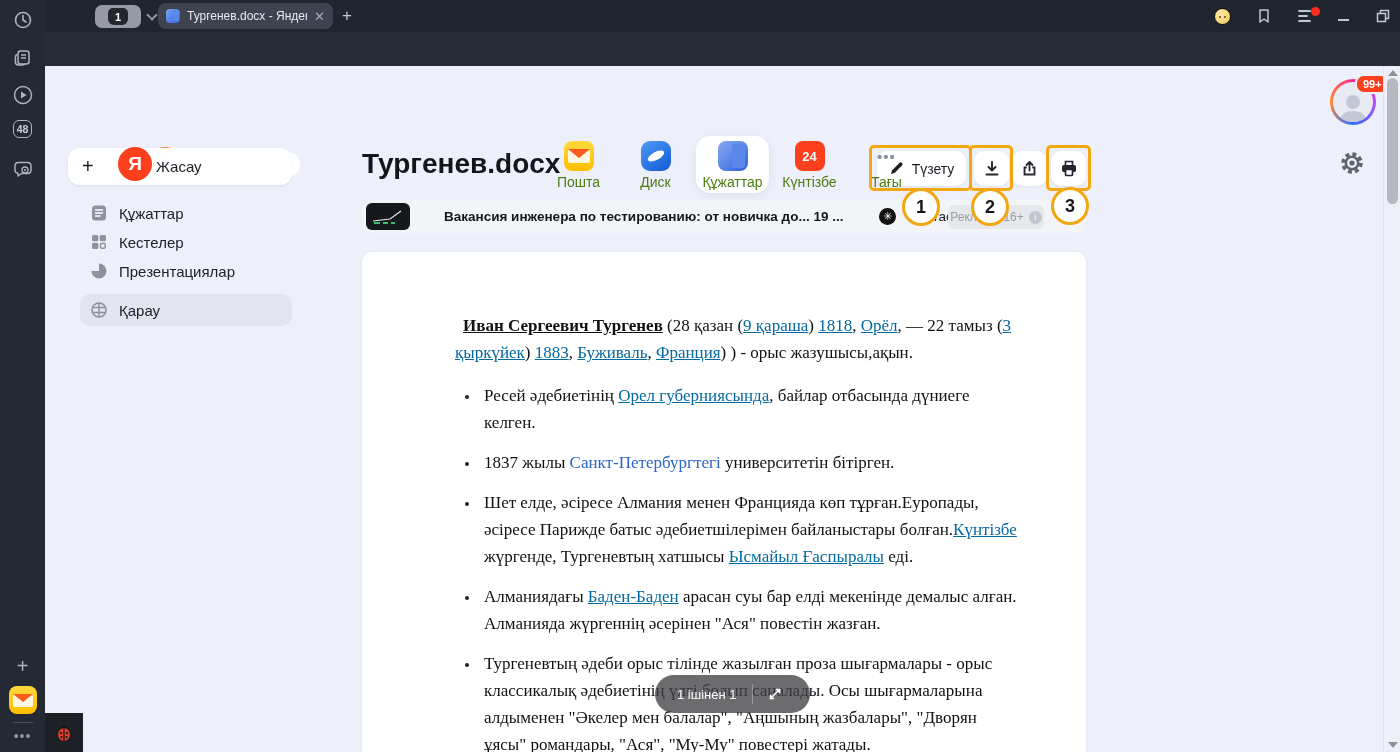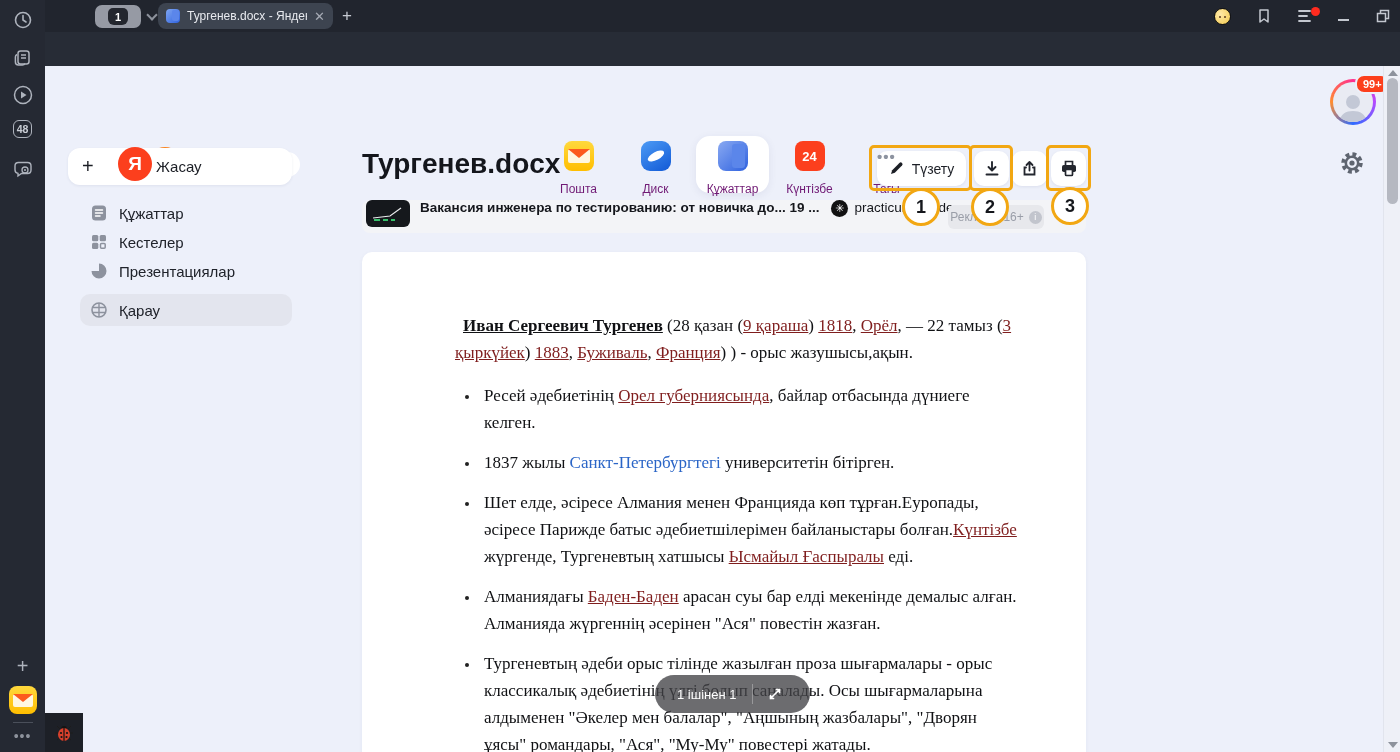--- a/index.html
+++ b/index.html
@@ -54,21 +54,21 @@
   .logo-circle { width:34px; height:34px; border-radius:50%; display:flex; align-items:center; justify-content:center; }
   #logo-ya { background:#fc3f1d; color:#fff; font-weight:bold; font-size:19px; z-index:1;}
   #logo-360icon { background:radial-gradient(circle at 30% 30%, #ff9d33, #f55b00); margin-left:-4px; position:relative;}
   #logo-360icon i{ width:16px;height:16px;border:4px solid #fff;border-radius:50%;display:block;}
   #logo-360text { font-size:31px; font-weight:800; color:#15171c; margin-left:6px; letter-spacing:-1px;}
   #plan-badge { margin-left:10px; background:#fff; border-radius:13px; padding:5px 12px; font-size:13px; color:#1b1e25; }
 
   #main-nav { left:495px; top:70px; display:flex; }
   .nav-item { width:77px; display:flex; flex-direction:column; align-items:center; padding-top:4px; position:relative; }
   .nav-item .ic { width:32px; height:32px; display:flex; align-items:center; justify-content:center; }
-  .nav-item .lbl { margin-top:10px; font-size:12px; color:#701a75; }
+  .nav-item .lbl { margin-top:2px; font-size:14px; color:#4d7c0f; }
   .nav-active-card { position:absolute; left:2px; top:0; width:73px; height:57px; background:#fff;
     border-radius:14px; box-shadow:0 2px 8px rgba(45,55,100,.08); z-index:0; }
   .nav-item > * { z-index:1; }
   .ic-mail { width:30px; height:30px; border-radius:8px; background:linear-gradient(180deg,#ffd83d,#ffbe00); position:relative; overflow:hidden;}
   .ic-mail .env { position:absolute; left:4px; top:8px; width:22px; height:14px; background:#fff7e0; border-radius:2px;}
   .ic-mail .flap { position:absolute; left:4px; top:8px; width:0; height:0; border-left:11px solid transparent; border-right:11px solid transparent; border-top:9px solid #fc5a1d;}
   .ic-disk { width:30px; height:30px; border-radius:9px; background:linear-gradient(145deg,#4d9bf5,#1159d6); position:relative;}
   .ic-disk::after{content:""; position:absolute; left:6px; top:11px; width:18px; height:8px; background:#fff; border-radius:50%; transform:rotate(-28deg);}
   .ic-docs { width:30px; height:30px; border-radius:8px; background:linear-gradient(135deg,#89a9f2,#2f62df); position:relative;}
   .ic-docs::after{content:""; position:absolute; right:3px; top:3px; width:13px; height:24px; background:#5b86ea; border-radius:3px;}
@@ -113,42 +113,42 @@
 
   .anno-box { border:3px solid #f2a712; border-radius:5px; z-index:30; }
   #anno-box-1 { left:869px; top:145px; width:103px; height:46px; }
   #anno-box-2 { left:969px; top:145px; width:44px; height:46px; }
   #anno-box-3 { left:1046px; top:145px; width:45px; height:46px; }
   .anno-circle { width:38px; height:38px; border-radius:50%; background:#fff; border:3px solid #f2a712;
     display:flex; align-items:center; justify-content:center; font-size:18px; font-weight:bold; color:#15171c; z-index:31;}
   #anno-c1 { left:902px; top:188px; } #anno-c2 { left:971px; top:188px; } #anno-c3 { left:1051px; top:187px; }
 
   #ad-banner { left:362px; top:200px; width:724px; height:33px; background:#f3f4f7; border-radius:8px;
-    display:flex; align-items:flex-start; overflow:hidden; }
+    display:flex; align-items:center; overflow:hidden;gap:24px; }
   #ad-thumb { width:44px; height:27px; border-radius:6px; background:#15181c; margin-left:4px; flex:none;
     display:flex; align-items:center; justify-content:center; }
   #ad-headline { font-size:13.5px; font-weight:bold; color:#15171c; margin-left:10px; white-space:nowrap; }
   #ad-logo { width:17px; height:17px; border-radius:50%; background:#111; color:#fff; font-size:11px;
     display:flex; align-items:center; justify-content:center; margin-left:12px; flex:none;}
   #ad-advertiser { font-size:13.5px; color:#15171c; margin-left:6px; white-space:nowrap;}
   #ad-meta { position:absolute; left:586px; top:5px; width:96px; height:24px; background:#e7e8ec; border-radius:6px;
     display:flex; align-items:center; justify-content:center; gap:5px; font-size:12px; color:#9a9ea8; overflow:hidden; white-space:nowrap;}
   #ad-meta .info { width:13px; height:13px; border-radius:50%; background:#c2c5cd; color:#fff; font-size:9px;
     display:flex; align-items:center; justify-content:center; flex:none;}
 
   #doc-card { left:362px; top:252px; width:724px; height:500px; background:#fff; border-radius:10px 10px 0 0;
     box-shadow:0 1px 4px rgba(40,50,100,.05); overflow:hidden; }
   #doc-body { position:absolute; left:0; top:0; width:724px;
     font-family:"Liberation Serif", serif; font-size:17px; line-height:27px; color:#101114; }
   #doc-intro { margin:60px 60px 0 93px; text-indent:8px; }
   #doc-bullets { margin:16px 0 0 118px; width:540px; list-style:disc outside; }
   #doc-bullets li { margin-bottom:13px; padding-left:4px; }
   #doc-bullets li::marker { font-size:13px; color:#222; }
   .seg-b { font-weight:bold;text-decoration:underline; }
-  .seg-l { color:#7f1d1d; text-decoration:underline; }
+  .seg-l { color:#0369a1; text-decoration:underline; }
   .seg-lp { color:#2a65c7; }
 
   #page-pill { left:655px; top:675px; width:155px; height:38px; background:rgba(66,66,70,.78); border-radius:22px;
     display:flex; align-items:center; z-index:40; }
   #page-pill .txt { color:#fff; font-size:13px; margin-left:22px;text-align:center; }
   #page-pill .div { width:1px; height:20px; background:rgba(255,255,255,.3); margin:0 14px 0 16px; }
 
   #bug-tile { left:45px; top:713px; width:38px; height:39px; background:#1d2027; z-index:45;
     display:flex; align-items:center; justify-content:center; }
 

